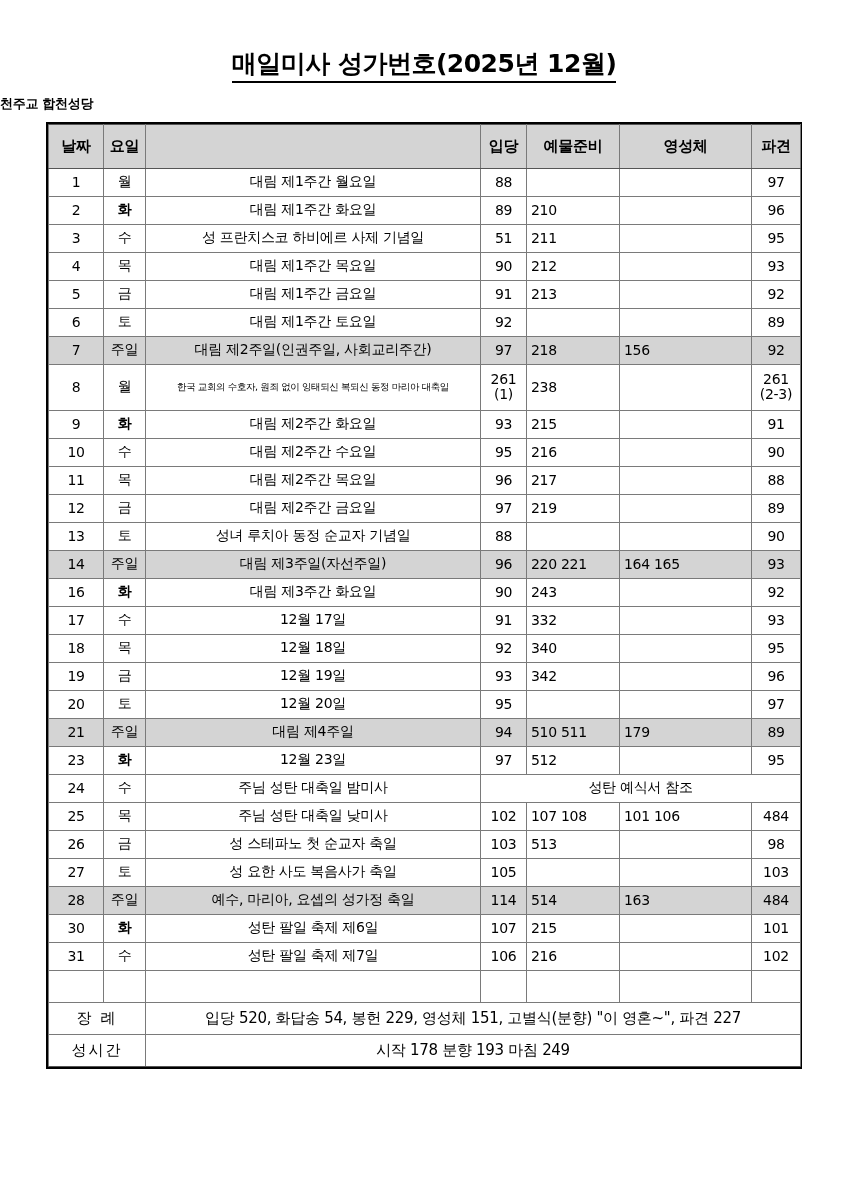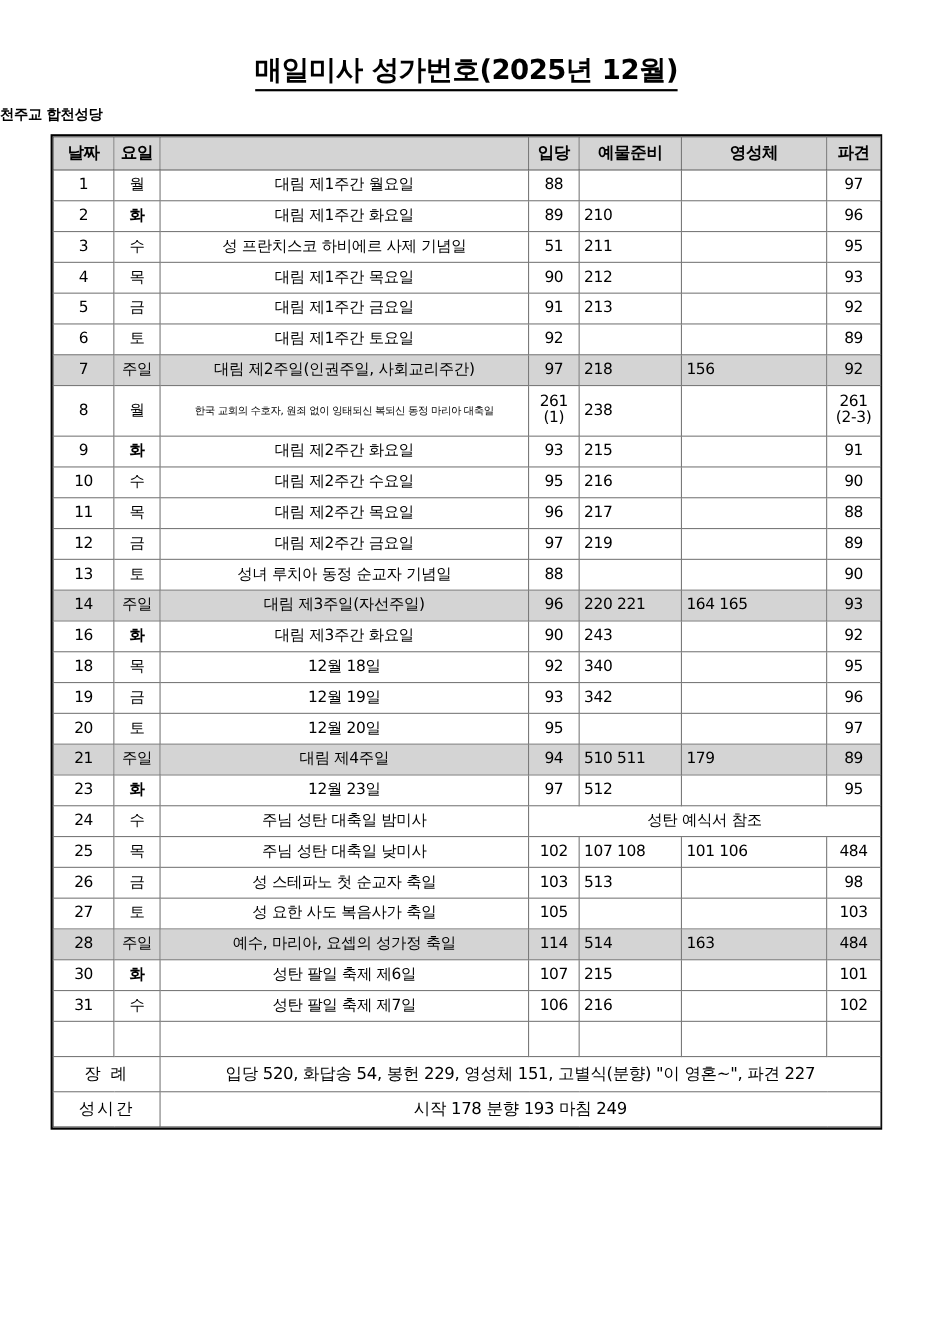--- a/index.html
+++ b/index.html
@@ -83,21 +83,21 @@
   col.c-offer { width: 93px; }
   col.c-comm  { width: 132px; }
   col.c-send  { width: 49px; }
 
   
   tr.head td {
     background: #d4d4d4;
     text-align: center;
     font-weight: bold;
     font-size: 15px;
-    height: 30px;
+    height: 44px;
     border-top: 1px solid #555;
     border-bottom: 1.6px solid #555;
   }
 
   
   td.date { text-align: center; font-size: 14px; }
   td.dow  { text-align: center; font-size: 14px; }
   td.dow.bold { font-weight: bold; }
   td.desc { text-align: center; font-size: 14.5px; }
   td.desc.tiny { font-size: 9.5px; letter-spacing: -0.4px; }
@@ -294,20 +294,29 @@
           <tr class="">
             <td class="date">16</td>
             <td class="dow bold">화</td>
             <td class="desc">대림 제3주간 화요일</td>
             <td class="entr">90</td>
             <td class="offer">243</td>
             <td class="comm"></td>
             <td class="send">92</td>
           </tr>
           <tr class="">
+            <td class="date">17</td>
+            <td class="dow">수</td>
+            <td class="desc">12월 17일</td>
+            <td class="entr">91</td>
+            <td class="offer">332</td>
+            <td class="comm"></td>
+            <td class="send">93</td>
+          </tr>
+          <tr class="">
             <td class="date">18</td>
             <td class="dow">목</td>
             <td class="desc">12월 18일</td>
             <td class="entr">92</td>
             <td class="offer">340</td>
             <td class="comm"></td>
             <td class="send">95</td>
           </tr>
           <tr class="">
             <td class="date">19</td>

